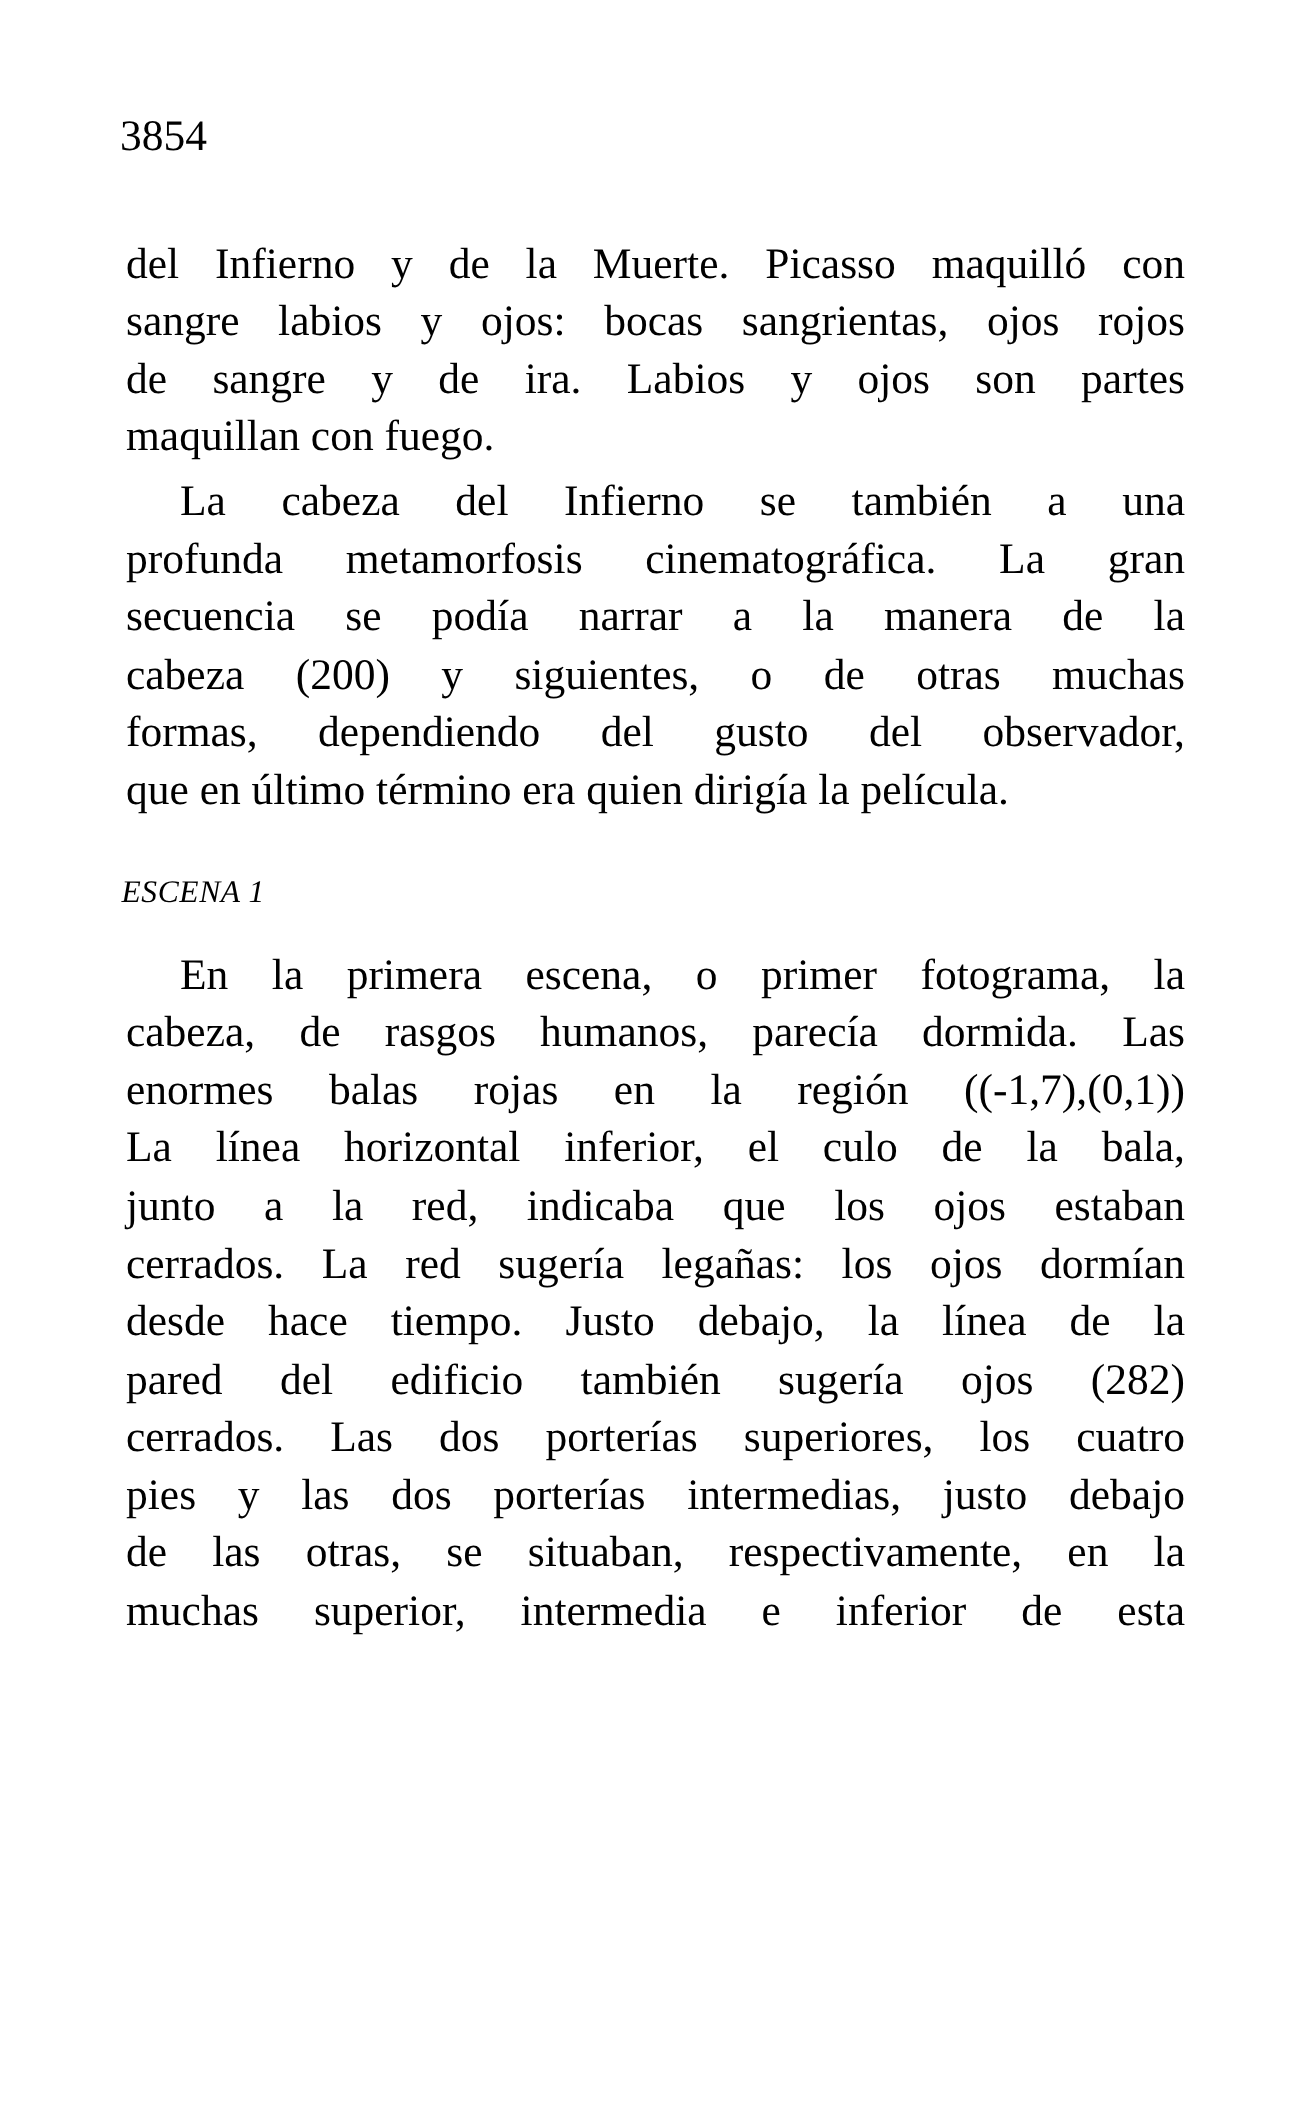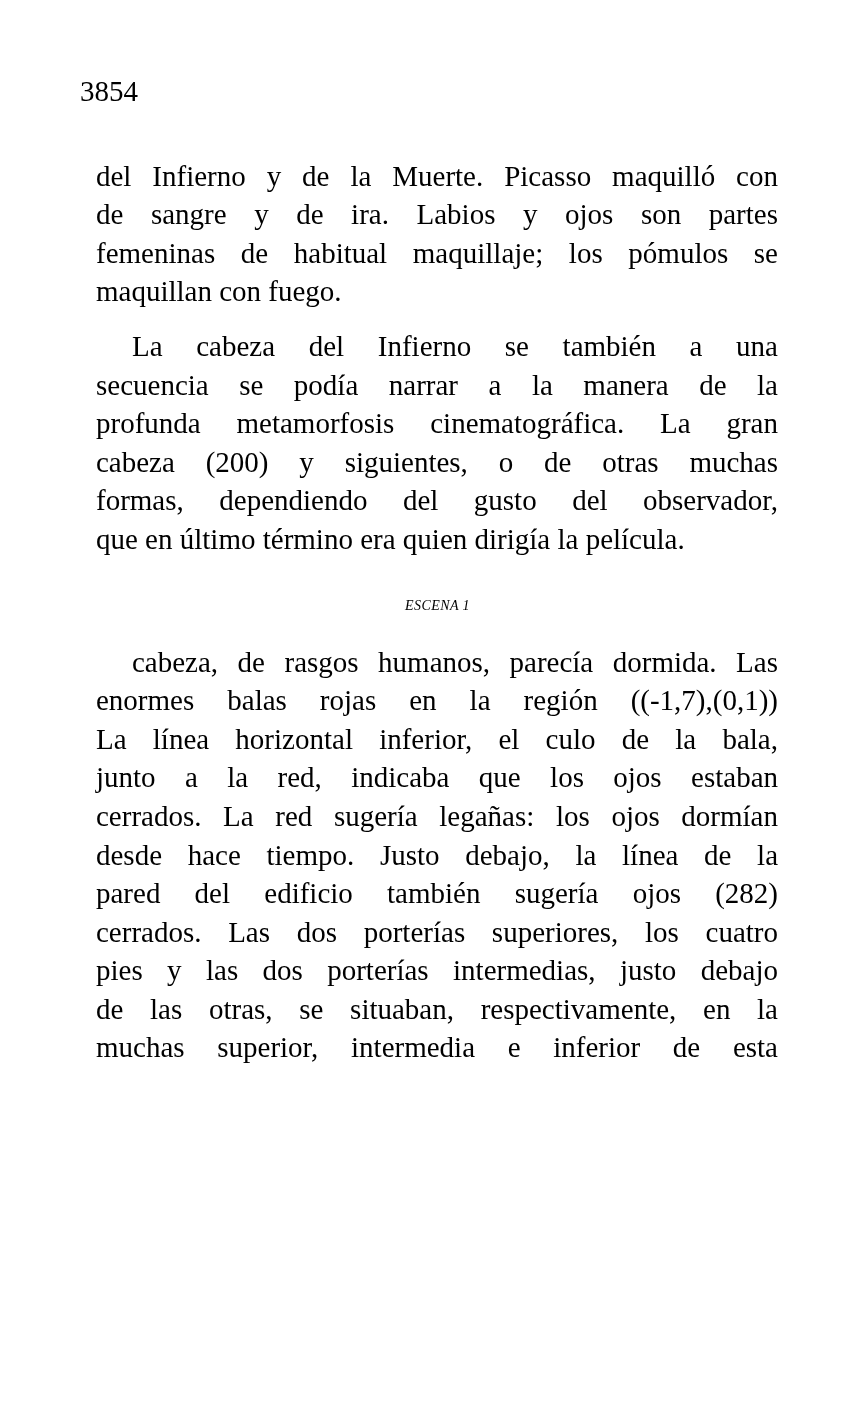--- a/index.html
+++ b/index.html
@@ -20,62 +20,62 @@
   }
   .page-number {
     font-size: 29px;
     line-height: 38.6px;
   }
   .body-text {
     margin-top: 46px;
     font-size: 29px;
     line-height: 38.6px;
   }
-  .paragraph { margin: 16px; }
+  .paragraph { margin: 4px; }
   .line {
     text-align: justify;
     text-align-last: justify;
   }
   .line.last {
     text-align-last: left;
   }
   .paragraph.indent .line:first-child {
     text-indent: 36px;
   }
   .section-heading {
     font-style: italic;
-    font-size: 14px;
+    font-size: 21px;
     line-height: 22px;
     margin: 36px 0 26px 1px;
     letter-spacing: 0.4px;
-    text-align: center;
   }
 </style>
 </head>
 <body>
 
 <div class="page">
   <div class="page-number">3854</div>
   <div class="body-text">
       <div class="paragraph">
         <div class="line">del Infierno y de la Muerte. Picasso maquilló con</div>
+        <div class="line">sangre labios y ojos: bocas sangrientas, ojos rojos</div>
         <div class="line">de sangre y de ira. Labios y ojos son partes</div>
-        <div class="line">femeninas de habitual maquillaje; los pómulos se</div>
         <div class="line last">maquillan con fuego.</div>
       </div>
       <div class="paragraph indent">
         <div class="line">La cabeza del Infierno se también a una</div>
+        <div class="line">profunda metamorfosis cinematográfica. La gran</div>
         <div class="line">secuencia se podía narrar a la manera de la</div>
-        <div class="line">profunda metamorfosis cinematográfica. La gran</div>
         <div class="line">cabeza (200) y siguientes, o de otras muchas</div>
         <div class="line">formas, dependiendo del gusto del observador,</div>
         <div class="line last">que en último término era quien dirigía la película.</div>
       </div>
       <div class="section-heading">ESCENA 1</div>
       <div class="paragraph indent">
+        <div class="line">En la primera escena, o primer fotograma, la</div>
         <div class="line">cabeza, de rasgos humanos, parecía dormida. Las</div>
         <div class="line">enormes balas rojas en la región ((-1,7),(0,1))</div>
         <div class="line">La línea horizontal inferior, el culo de la bala,</div>
         <div class="line">junto a la red, indicaba que los ojos estaban</div>
         <div class="line">cerrados. La red sugería legañas: los ojos dormían</div>
         <div class="line">desde hace tiempo. Justo debajo, la línea de la</div>
         <div class="line">pared del edificio también sugería ojos (282)</div>
         <div class="line">cerrados. Las dos porterías superiores, los cuatro</div>
         <div class="line">pies y las dos porterías intermedias, justo debajo</div>
         <div class="line">de las otras, se situaban, respectivamente, en la</div>

